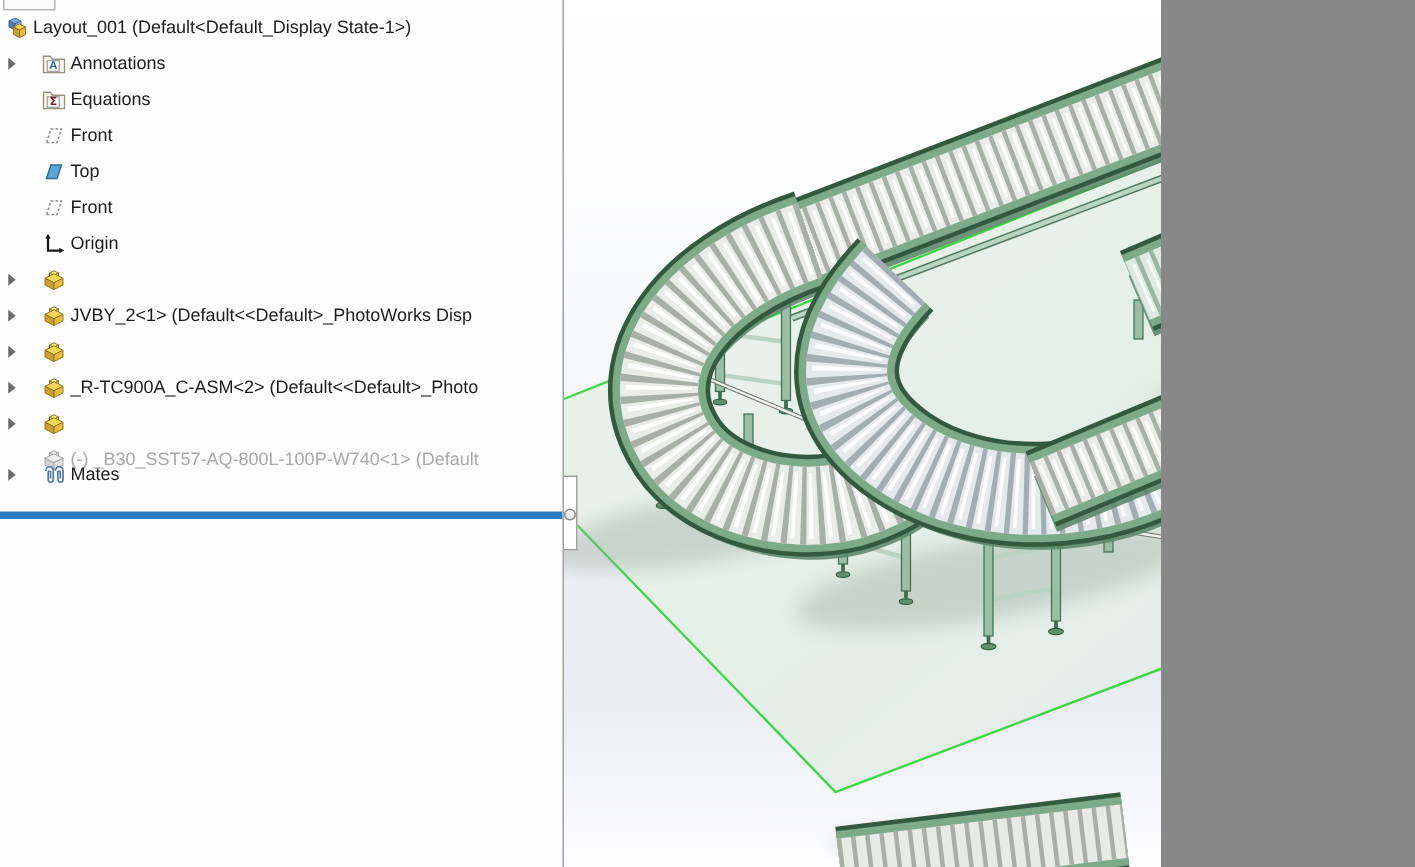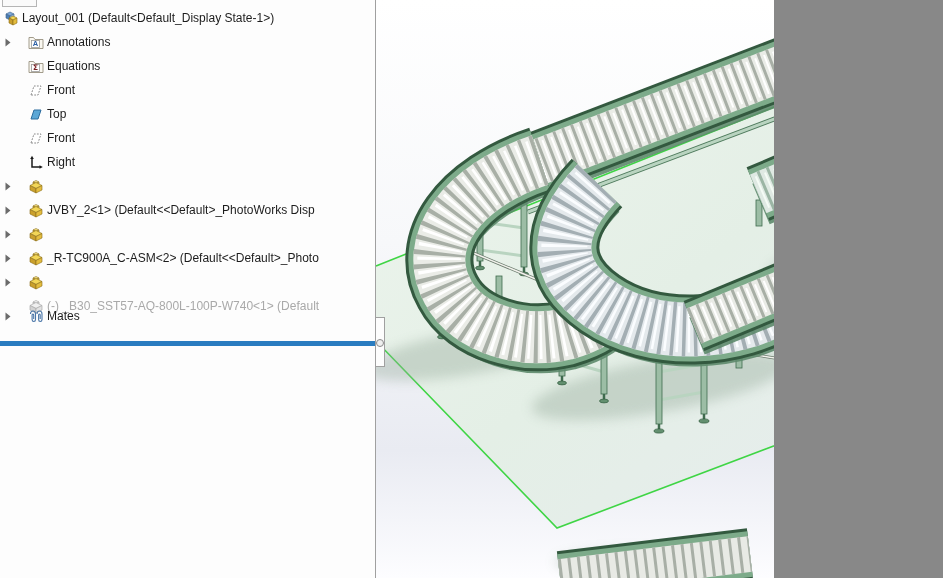--- a/index.html
+++ b/index.html
@@ -282,21 +282,21 @@
 
     <div class="row" style="top:150px">
       <span class="arrowbox"></span>
       <span class="icon">
         <svg width="16" height="15" viewBox="0 0 16 15">
           <path d="M4,3 V12 H12" fill="none" stroke="#1a1a1a" stroke-width="1.5"></path>
           <polygon points="2.2,4 4,0.8 5.8,4" fill="#1a1a1a"></polygon>
           <polygon points="11.5,10.2 14.8,12 11.5,13.8" fill="#1a1a1a"></polygon>
         </svg>
       </span>
-      <span class="lbl">Right</span>
+      <span class="lbl">Origin</span>
     </div>
 
     <div class="row" style="top:174px">
       <span class="arrowbox">
           <svg width="6" height="9" viewBox="0 0 6 9">
             <polygon points="0.5,0.5 5.5,4.5 0.5,8.5" fill="#6b6b6b"></polygon>
           </svg>
         </span>
       <span class="icon">
         <svg width="16" height="16" viewBox="0 0 16 16">

